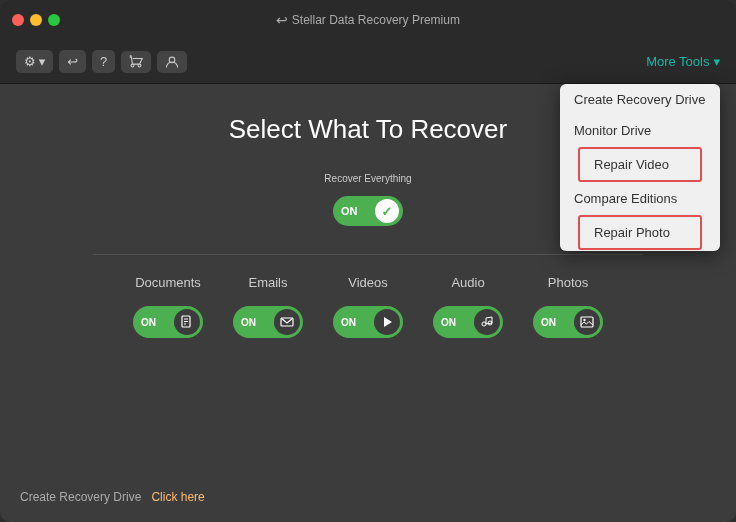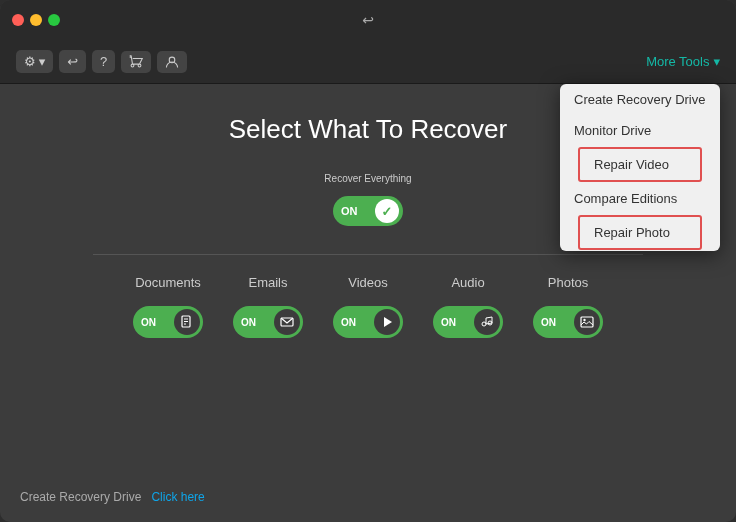--- a/index.html
+++ b/index.html
@@ -296,21 +296,21 @@
       padding: 0 20px;
       flex-shrink: 0;
     }
 
     .footer-left {
       font-size: 12px;
       color: #aaa;
     }
 
     .footer-left a {
-      color: #0ea5e9;
+      color: #fdba74;
       text-decoration: none;
     }
 
     .next-btn {
       background: linear-gradient(180deg, #4dc8f0, #2898d0);
       border: none;
       border-radius: 20px;
       color: white;
       font-size: 15px;
       font-weight: 500;
@@ -341,20 +341,21 @@
 <div class="window">
 
   <div class="titlebar">
     <div class="traffic-lights">
       <div class="traffic-light tl-red"></div>
       <div class="traffic-light tl-yellow"></div>
       <div class="traffic-light tl-green"></div>
     </div>
     <div class="titlebar-center">
       <span class="back-icon">↩</span>
+      <span>Stellar Data Recovery Premium</span>
     </div>
   </div>
 
   <div class="toolbar">
     <div class="toolbar-left">
       <button class="toolbar-btn">
         <span>⚙</span>
         <span>▾</span>
       </button>
       <button class="toolbar-btn">

